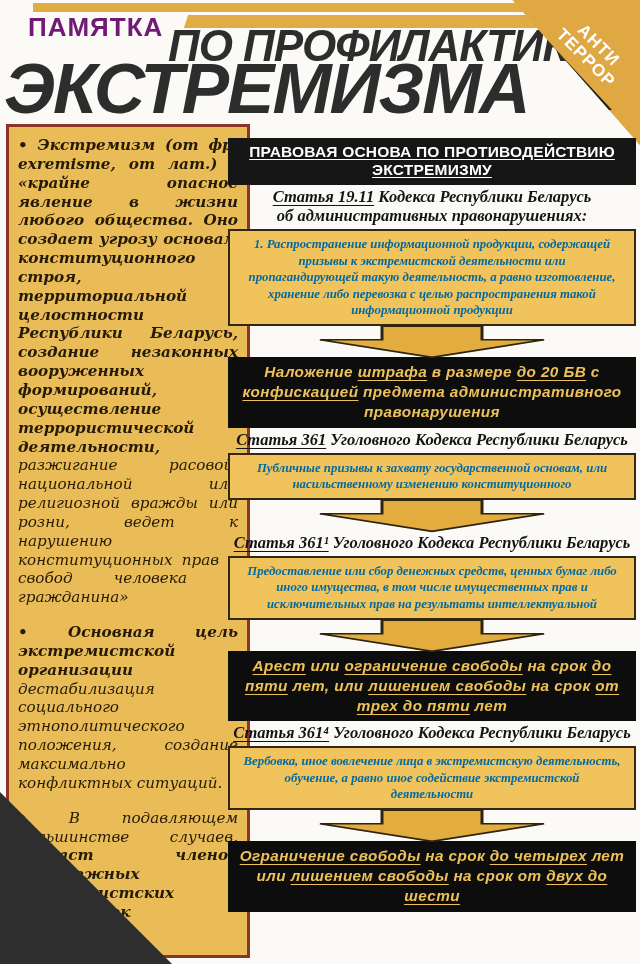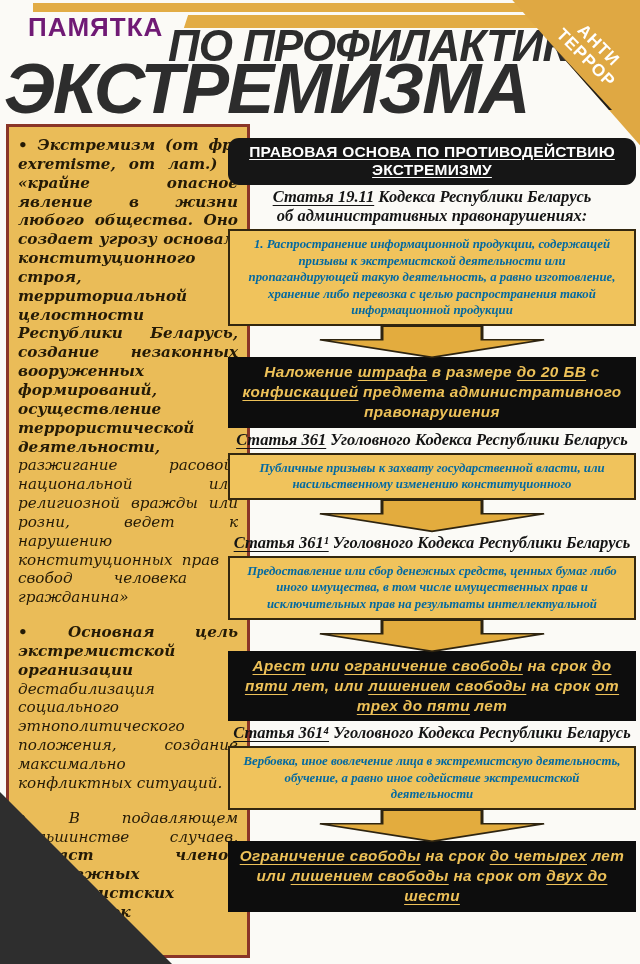--- a/index.html
+++ b/index.html
@@ -28,21 +28,21 @@
   .left-panel p{margin:0 0 16px;}
   .left-panel p.tight{margin:0;}
   .b{font-weight:700;}
   .u{text-decoration:underline;text-underline-offset:3px;}
   .bottom-triangle{position:absolute;left:0;top:792px;width:172px;height:172px;background:#2e2e2e;clip-path:polygon(0 0,100% 100%,0 100%);z-index:5;}
   
   .right-col{position:absolute;left:228px;top:138px;width:408px;}
   .legal-header{
     background:#161616;color:#ffffff;font-weight:700;font-size:15.5px;letter-spacing:.2px;
     text-align:center;padding:5px 2px 6px;margin-bottom:3px;
-    text-decoration:underline;text-underline-offset:2px;border-radius:11px;
+    text-decoration:underline;text-underline-offset:2px;
   }
   .article{
     font-family:"Liberation Serif",serif;font-style:italic;font-weight:700;
     font-size:16.5px;color:#141414;text-align:center;margin:3px 0 3px;line-height:1.15;
     white-space:pre-line;
   }
   .offense{
     background:#F0C35C;border:2px solid #33270f;color:#0369a1;
     font-family:"Liberation Serif",serif;font-style:italic;font-weight:700;
     font-size:12.8px;line-height:1.3;text-align:center;padding:5px 12px;
@@ -90,21 +90,21 @@
 об административных правонарушениях:</span></h3>
       <div class="offense">1. Распространение информационной продукции, содержащей призывы к экстремистской деятельности или пропагандирующей такую деятельность, а равно изготовление, хранение либо перевозка с целью распространения такой информационной продукции</div>
       <svg class="arrow" viewBox="0 0 300 60" preserveAspectRatio="none">
         <polygon points="100,2 200,2 200,26 262,26 150,57 38,26 100,26" fill="#E3AC3E" stroke="#2e2410" stroke-width="3"></polygon>
       </svg>
       <div class="penalty"><span>Наложение </span><span class="u">штрафа</span><span> в размере </span><span class="u">до 20 БВ</span><span> с </span><span class="u">конфискацией</span><span> предмета административного правонарушения</span></div>
     </section>
 
     <section>
       <h3 class="article"><span class="u">Статья 361</span><span> Уголовного Кодекса Республики Беларусь</span></h3>
-      <div class="offense">Публичные призывы к захвату государственной власти, или насильственному изменению конституционного</div>
+      <div class="offense">Публичные призывы к захвату государственной основам, или насильственному изменению конституционного</div>
       <svg class="arrow" viewBox="0 0 300 60" preserveAspectRatio="none">
         <polygon points="100,2 200,2 200,26 262,26 150,57 38,26 100,26" fill="#E3AC3E" stroke="#2e2410" stroke-width="3"></polygon>
       </svg>
     </section>
 
     <section>
       <h3 class="article"><span class="u">Статья 361¹</span><span> Уголовного Кодекса Республики Беларусь</span></h3>
       <div class="offense">Предоставление или сбор денежных средств, ценных бумаг либо иного имущества, в том числе имущественных прав и исключительных прав на результаты интеллектуальной</div>
       <svg class="arrow" viewBox="0 0 300 60" preserveAspectRatio="none">
         <polygon points="100,2 200,2 200,26 262,26 150,57 38,26 100,26" fill="#E3AC3E" stroke="#2e2410" stroke-width="3"></polygon>

